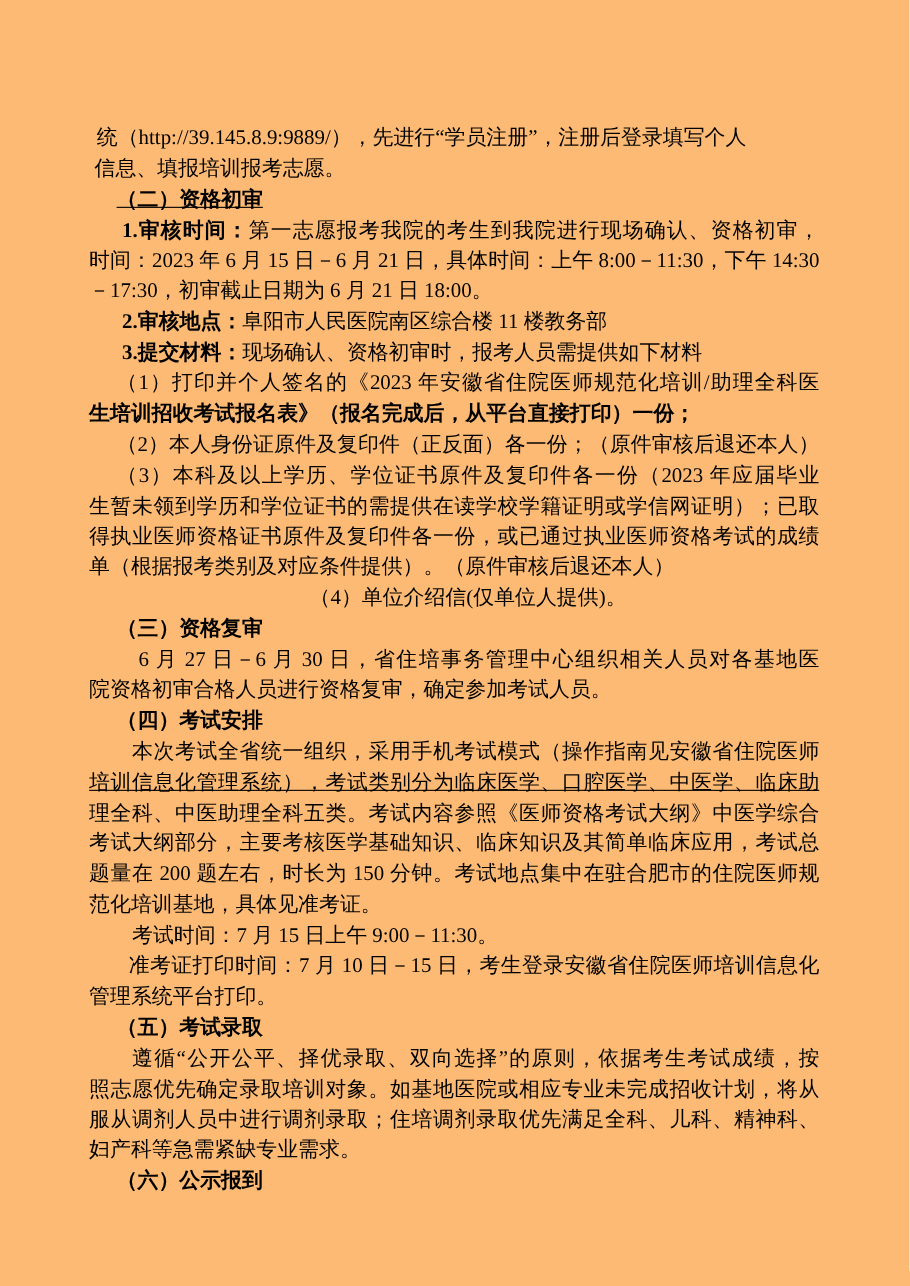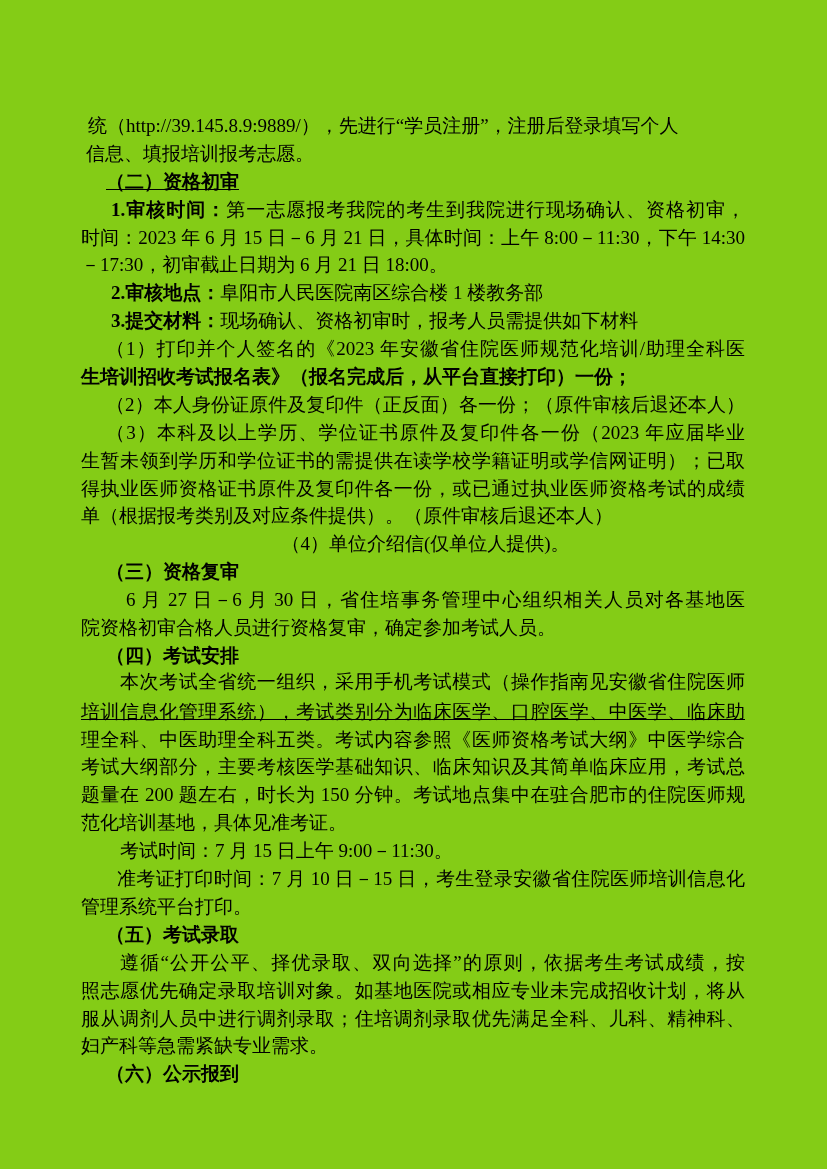--- a/index.html
+++ b/index.html
@@ -4,21 +4,21 @@
 <style>
   html, body {
     margin: 0;
     padding: 0;
     background: #ffffff;
   }
   .page {
     position: relative;
     width: 827px;
     height: 1169px;
-    background: #84cc16;
+    background: #fdba74;
     overflow: hidden;
   }
   .doc-body {
     position: absolute;
     left: 81px;
     top: 112px;
     width: 664px;
     font-family: "Liberation Serif", "DejaVu Serif", serif;
     font-size: 19px;
     line-height: 27.9px;
@@ -43,35 +43,35 @@
 <body>
 
 <div class="page">
   <div class="doc-body">
       <div class="line" style="padding-left: 7px;"><span>统（http://39.145.8.9:9889/），先进行“学员注册”，注册后登录填写个人</span></div>
       <div class="line" style="padding-left: 5px;"><span>信息、填报培训报考志愿。</span></div>
       <div class="line" style="padding-left: 25px; text-decoration: underline;"><span class="b">（二）资格初审</span></div>
       <div class="line just" style="padding-left: 30px;"><span class="b">1.审核时间：</span><span>第一志愿报考我院的考生到我院进行现场确认、资格初审，</span></div>
       <div class="line just" style="padding-left: 0px;"><span>时间：2023 年 6 月 15 日－6 月 21 日，具体时间：上午 8:00－11:30，下午 14:30</span></div>
       <div class="line" style="padding-left: 0px;"><span>－17:30，初审截止日期为 6 月 21 日 18:00。</span></div>
-      <div class="line" style="padding-left: 30px;"><span class="b">2.审核地点：</span><span>阜阳市人民医院南区综合楼 1 楼教务部</span></div>
+      <div class="line" style="padding-left: 30px;"><span class="b">2.审核地点：</span><span>阜阳市人民医院南区综合楼 11 楼教务部</span></div>
       <div class="line" style="padding-left: 30px;"><span class="b">3.提交材料：</span><span>现场确认、资格初审时，报考人员需提供如下材料</span></div>
       <div class="line just" style="padding-left: 25px;"><span>（1）打印并个人签名的《2023 年安徽省住院医师规范化培训/助理全科医</span></div>
       <div class="line" style="padding-left: 0px; font-weight: bold;"><span>生培训招收考试报名表》（报名完成后，从平台直接打印）一份；</span></div>
       <div class="line just" style="padding-left: 25px;"><span>（2）本人身份证原件及复印件（正反面）各一份；（原件审核后退还本人）</span></div>
       <div class="line just" style="padding-left: 25px;"><span>（3）本科及以上学历、学位证书原件及复印件各一份（2023 年应届毕业</span></div>
       <div class="line just" style="padding-left: 0px;"><span>生暂未领到学历和学位证书的需提供在读学校学籍证明或学信网证明）；已取</span></div>
       <div class="line just" style="padding-left: 0px;"><span>得执业医师资格证书原件及复印件各一份，或已通过执业医师资格考试的成绩</span></div>
       <div class="line" style="padding-left: 0px;"><span>单（根据报考类别及对应条件提供）。（原件审核后退还本人）</span></div>
       <div class="line" style="padding-left: 25px; text-align: center;"><span>（4）单位介绍信(仅单位人提供)。</span></div>
       <div class="line" style="padding-left: 25px;"><span class="b">（三）资格复审</span></div>
       <div class="line just" style="padding-left: 45px;"><span>6 月 27 日－6 月 30 日，省住培事务管理中心组织相关人员对各基地医</span></div>
       <div class="line" style="padding-left: 0px;"><span>院资格初审合格人员进行资格复审，确定参加考试人员。</span></div>
       <div class="line" style="padding-left: 25px;"><span class="b">（四）考试安排</span></div>
-      <div class="line just" style="padding-left: 39px; font-family: Liberation Mono, monospace;"><span>本次考试全省统一组织，采用手机考试模式（操作指南见安徽省住院医师</span></div>
+      <div class="line just" style="padding-left: 39px;"><span>本次考试全省统一组织，采用手机考试模式（操作指南见安徽省住院医师</span></div>
       <div class="line just" style="padding-left: 0px; text-decoration: underline;"><span>培训信息化管理系统），考试类别分为临床医学、口腔医学、中医学、临床助</span></div>
       <div class="line just" style="padding-left: 0px;"><span>理全科、中医助理全科五类。考试内容参照《医师资格考试大纲》中医学综合</span></div>
       <div class="line just" style="padding-left: 0px;"><span>考试大纲部分，主要考核医学基础知识、临床知识及其简单临床应用，考试总</span></div>
       <div class="line just" style="padding-left: 0px;"><span>题量在 200 题左右，时长为 150 分钟。考试地点集中在驻合肥市的住院医师规</span></div>
       <div class="line" style="padding-left: 0px;"><span>范化培训基地，具体见准考证。</span></div>
       <div class="line" style="padding-left: 39px;"><span>考试时间：7 月 15 日上午 9:00－11:30。</span></div>
       <div class="line just" style="padding-left: 36px;"><span>准考证打印时间：7 月 10 日－15 日，考生登录安徽省住院医师培训信息化</span></div>
       <div class="line" style="padding-left: 0px;"><span>管理系统平台打印。</span></div>
       <div class="line" style="padding-left: 25px;"><span class="b">（五）考试录取</span></div>
       <div class="line just" style="padding-left: 39px;"><span>遵循“公开公平、择优录取、双向选择”的原则，依据考生考试成绩，按</span></div>

